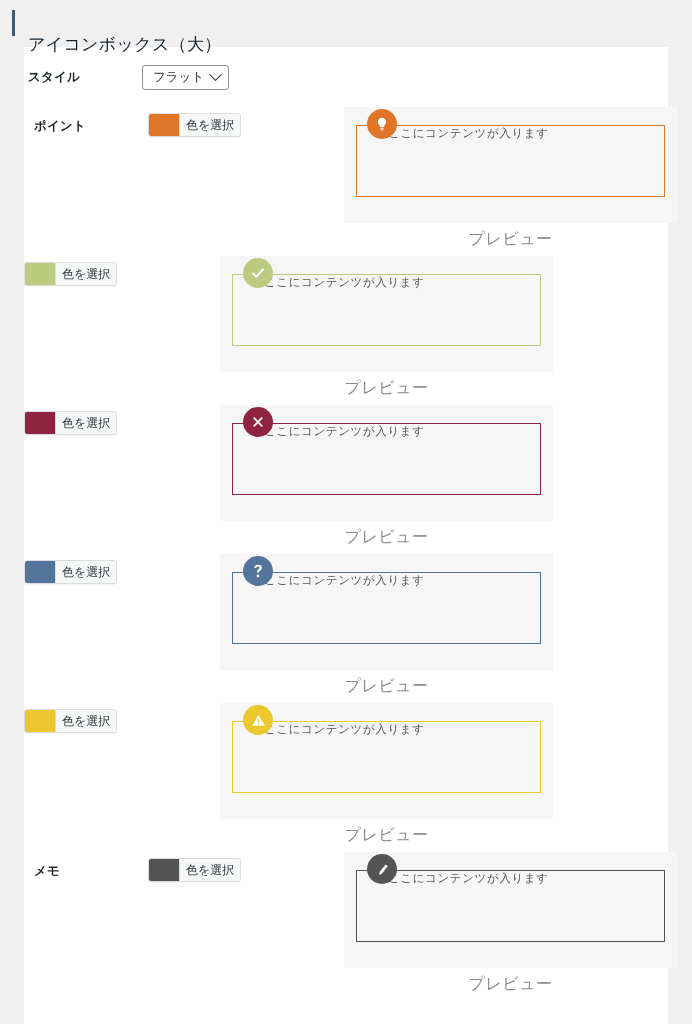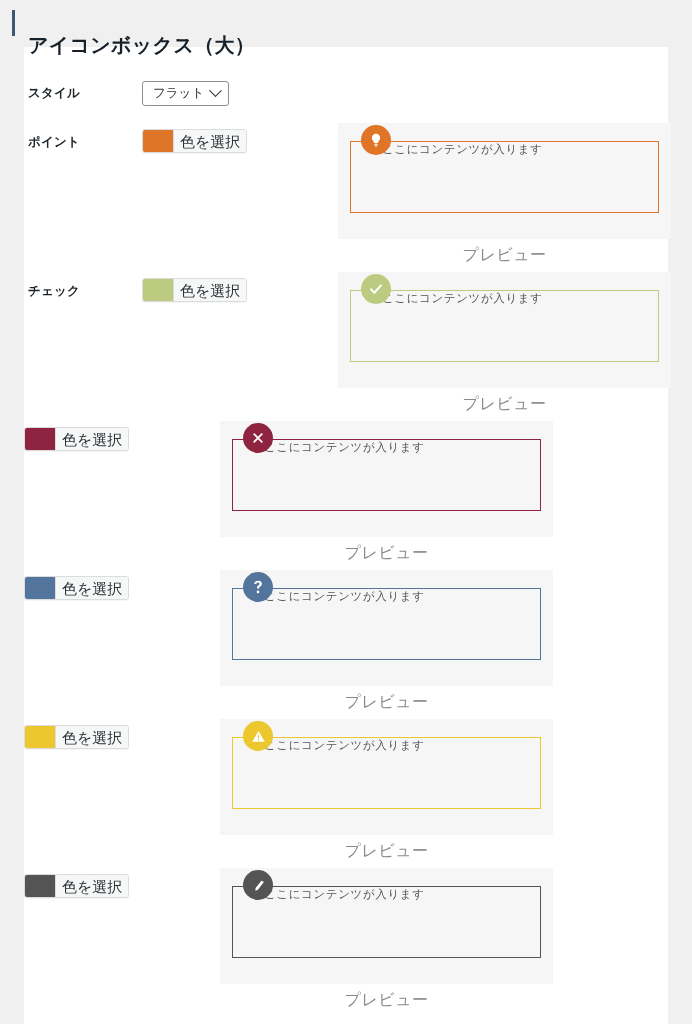--- a/index.html
+++ b/index.html
@@ -26,22 +26,22 @@
     box-sizing: border-box;
   }
   .header-accent {
     width: 3px;
     height: 26px;
     background: #3c5a74;
     margin-right: 13px;
     flex: 0 0 auto;
   }
   .panel-title {
-    font-size: 20px;
-    font-weight: bold;
+    font-size: 17px;
+    font-weight: normal;
     letter-spacing: .3px;
     color: #15202b;
     line-height: 1;
     margin-top: 43px;
   }
 
   
   .card {
     background: #ffffff;
     margin: 0 24px 0 24px;
@@ -51,34 +51,34 @@
     border-top: 1px solid #eeeeee;
   }
 
   
   .row {
     display: flex;
     align-items: flex-start;
     padding: 0;
     box-sizing: border-box;
   }
-  .row-style { height: 60px; align-items: center; margin-top: 16px; }
+  .row-style { height: 60px; align-items: center; }
   .row-item  { height: 149px; }
 
   .row-label {
     width: 118px;
     flex: 0 0 118px;
     font-size: 12.5px;
     font-weight: bold;
     color: #1d2327;
     padding-left: 4px;
     box-sizing: border-box;
     letter-spacing: .2px;
   }
-  .row-label-item { padding-top: 11px; }
+  .row-label-item { padding-top: 11px; margin-left: 6px; }
 
   .row-control {
     width: 196px;
     flex: 0 0 196px;
     box-sizing: border-box;
   }
   .row-control-item { padding-top: 6px; }
 
   .row-preview {
     flex: 1 1 auto;
@@ -123,21 +123,21 @@
     background: #f6f7f7;
   }
   .color-swatch {
     width: 30px;
     flex: 0 0 30px;
   }
   .color-btn {
     display: flex;
     align-items: center;
     padding: 0 6px;
-    font-size: 15px;
+    font-size: 12px;
     color: #2c3338;
     background: #f6f7f7;
     border-left: 1px solid #dcdcde;
     line-height: 1;
     white-space: nowrap;
   }
 
   
   .preview-wrap {
     width: 333px;
@@ -224,21 +224,20 @@
   </svg>
                 </div>
                 <div class="iconbox-text">ここにコンテンツが入ります</div>
               </div>
             </div>
             <div class="preview-caption">プレビュー</div>
           </div>
         </div>
       </div>
       <div class="row row-item">
-        <div class="row-label row-label-item">チェック</div>
         <div class="row-control row-control-item"><div class="color-picker">
             <div class="color-swatch" style="background: rgb(188, 203, 128);"></div>
             <div class="color-btn">色を選択</div>
           </div></div>
         <div class="row-preview">
           <div class="preview-wrap">
             <div class="preview-stage">
               <div class="iconbox" style="border-color: rgb(188, 203, 128);">
                 <div class="iconbox-icon" style="background: rgb(188, 203, 128);">
                   <svg id="def-check-icon" width="16" height="16" viewBox="0 0 24 24" fill="none" stroke="#ffffff" stroke-width="3" stroke-linecap="round" stroke-linejoin="round">
@@ -312,20 +311,21 @@
   </svg>
                 </div>
                 <div class="iconbox-text">ここにコンテンツが入ります</div>
               </div>
             </div>
             <div class="preview-caption">プレビュー</div>
           </div>
         </div>
       </div>
       <div class="row row-item">
+        <div class="row-label row-label-item">メモ</div>
         <div class="row-control row-control-item"><div class="color-picker">
             <div class="color-swatch" style="background: rgb(84, 84, 84);"></div>
             <div class="color-btn">色を選択</div>
           </div></div>
         <div class="row-preview">
           <div class="preview-wrap">
             <div class="preview-stage">
               <div class="iconbox" style="border-color: rgb(84, 84, 84);">
                 <div class="iconbox-icon" style="background: rgb(84, 84, 84);">
                   <svg id="def-pencil-icon" width="15" height="15" viewBox="0 0 24 24" fill="#ffffff">

